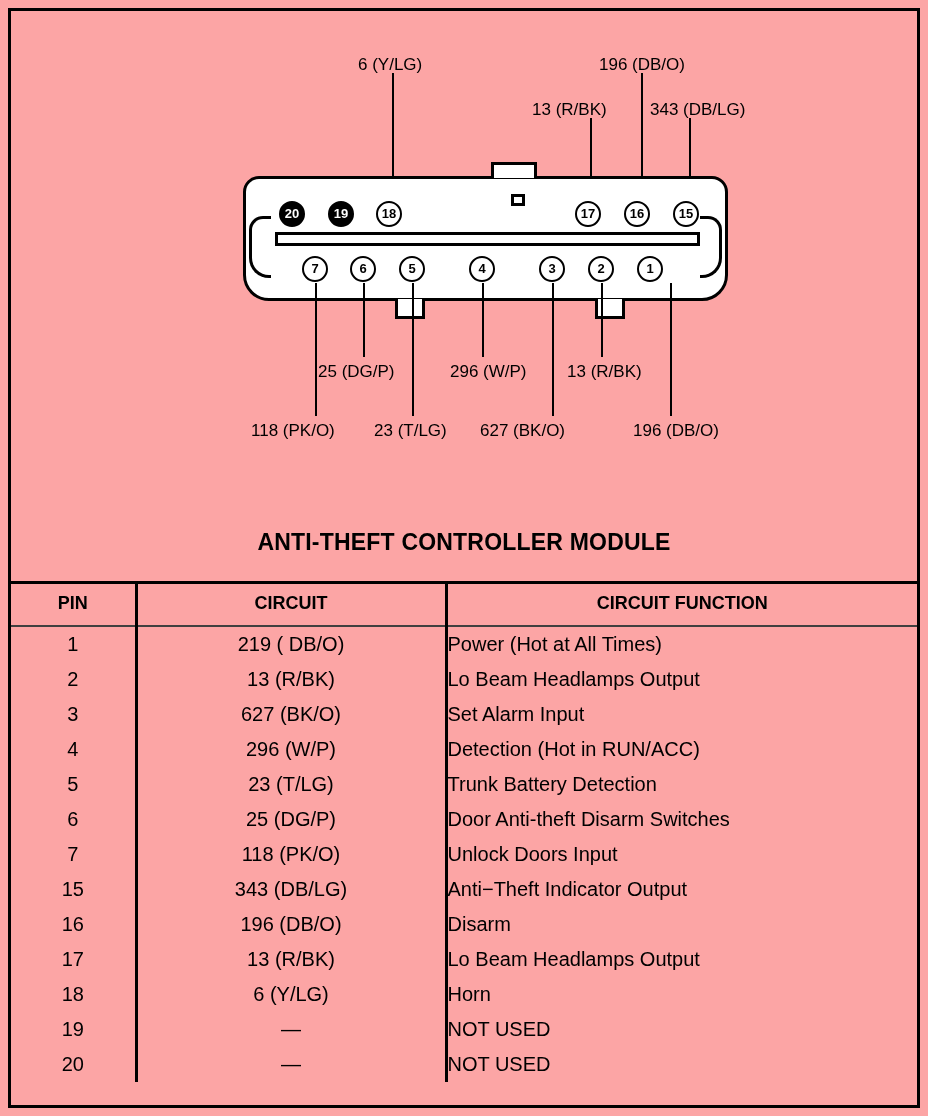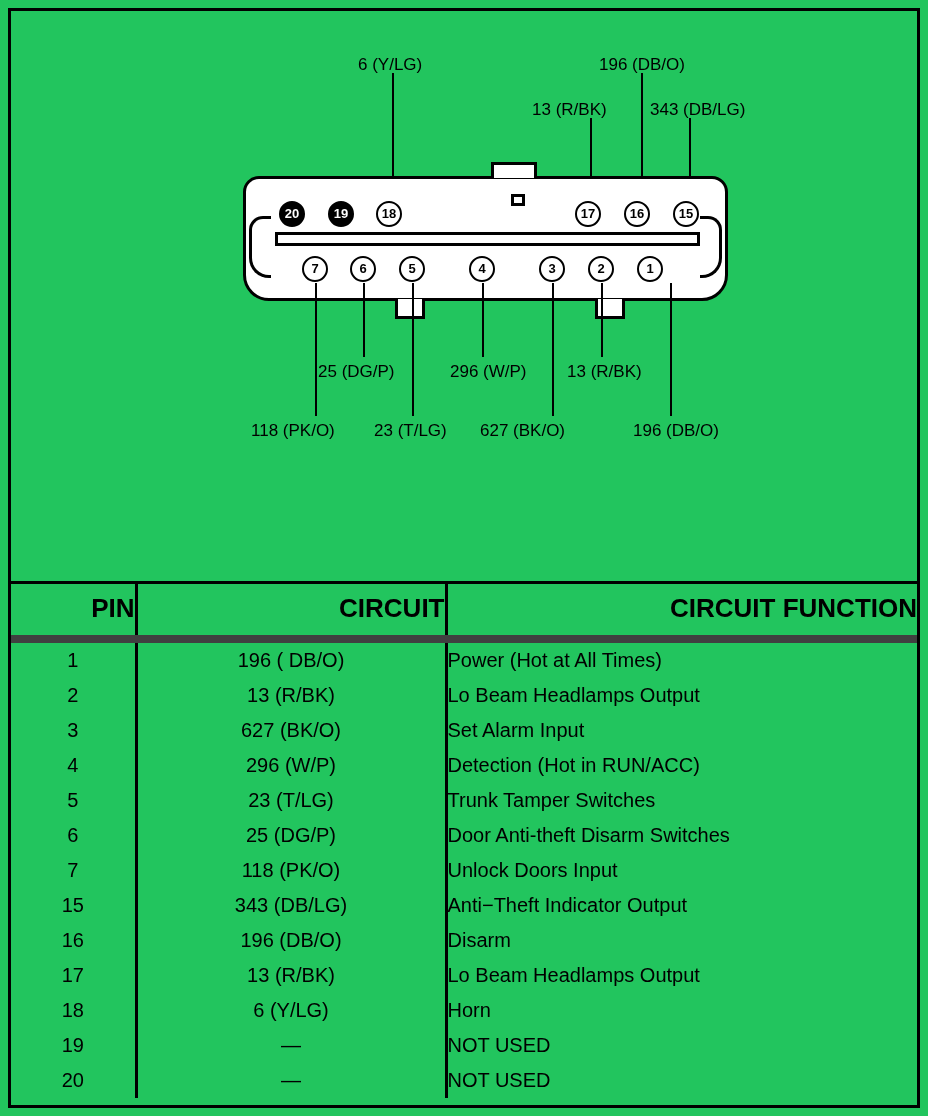--- a/index.html
+++ b/index.html
@@ -7,21 +7,21 @@
     padding: 0;
     background: #ffffff;
   }
   body {
     font-family: "Liberation Sans", sans-serif;
   }
   #page {
     position: relative;
     width: 928px;
     height: 1116px;
-    background: #22c55e;
+    background: #fca5a5;
     overflow: hidden;
   }
   .outer-frame {
     position: absolute;
     left: 8px;
     top: 8px;
     width: 912px;
     height: 1100px;
     border: 3px solid #000;
     box-sizing: border-box;
@@ -179,25 +179,25 @@
     height: 527px;
     border-top: 3px solid #000;
     box-sizing: border-box;
   }
   table.pintable {
     border-collapse: collapse;
     width: 906px;
     table-layout: fixed;
   }
   table.pintable th {
-    font-size: 26px;
+    font-size: 18px;
     font-weight: bold;
-    text-align: right;
+    text-align: center;
     padding: 9px 0 11px 0;
-    border-bottom: 8px solid #404040;
+    border-bottom: 2px solid #404040;
   }
   table.pintable td {
     font-size: 20px;
     padding: 1px 0;
   }
   col.c-pin { width: 125px; }
   col.c-cir { width: 310px; }
   col.c-fun { width: 471px; }
   .vl-1 { border-right: 3px solid #000; }
   .vl-2 { border-right: 3px solid #000; margin-left: 24px; }
@@ -259,61 +259,62 @@
     <div class="leader" style="left:659px; top:272px; height:133px;"></div>
 
     <div class="lbl" style="left:307px; top:351px;">25 (DG/P)</div>
     <div class="lbl" style="left:439px; top:351px;">296 (W/P)</div>
     <div class="lbl" style="left:556px; top:351px;">13 (R/BK)</div>
     <div class="lbl" style="left:240px; top:410px;">118 (PK/O)</div>
     <div class="lbl" style="left:363px; top:410px;">23 (T/LG)</div>
     <div class="lbl" style="left:469px; top:410px;">627 (BK/O)</div>
     <div class="lbl" style="left:622px; top:410px;">196 (DB/O)</div>
 
+    <div class="title-module" style="top:518px;">ANTI-THEFT CONTROLLER MODULE</div>
   </div>
 
   <div class="tbl-wrap">
     <table class="pintable">
       <colgroup>
         <col class="c-pin">
           <col class="c-cir">
           <col class="c-fun">
       </colgroup>
       <thead>
         <tr>
           <th class="vl-1">PIN</th>
           <th class="vl-2">CIRCUIT</th>
           <th>CIRCUIT FUNCTION</th>
         </tr>
       </thead>
       <tbody>
         <tr>
             <td class="pin-cell vl-1">1</td>
-            <td class="cir-cell vl-2">196 ( DB/O)</td>
+            <td class="cir-cell vl-2">219 ( DB/O)</td>
             <td class="fun-cell">Power (Hot at All Times)</td>
           </tr>
         <tr>
             <td class="pin-cell vl-1">2</td>
             <td class="cir-cell vl-2">13 (R/BK)</td>
             <td class="fun-cell">Lo Beam Headlamps Output</td>
           </tr>
         <tr>
             <td class="pin-cell vl-1">3</td>
             <td class="cir-cell vl-2">627 (BK/O)</td>
             <td class="fun-cell">Set Alarm Input</td>
           </tr>
         <tr>
             <td class="pin-cell vl-1">4</td>
             <td class="cir-cell vl-2">296 (W/P)</td>
             <td class="fun-cell">Detection (Hot in RUN/ACC)</td>
           </tr>
         <tr>
             <td class="pin-cell vl-1">5</td>
             <td class="cir-cell vl-2">23 (T/LG)</td>
-            <td class="fun-cell">Trunk Tamper Switches</td>
+            <td class="fun-cell">Trunk Battery Detection</td>
           </tr>
         <tr>
             <td class="pin-cell vl-1">6</td>
             <td class="cir-cell vl-2">25 (DG/P)</td>
             <td class="fun-cell">Door Anti-theft  Disarm Switches</td>
           </tr>
         <tr>
             <td class="pin-cell vl-1">7</td>
             <td class="cir-cell vl-2">118 (PK/O)</td>
             <td class="fun-cell">Unlock Doors Input</td>

